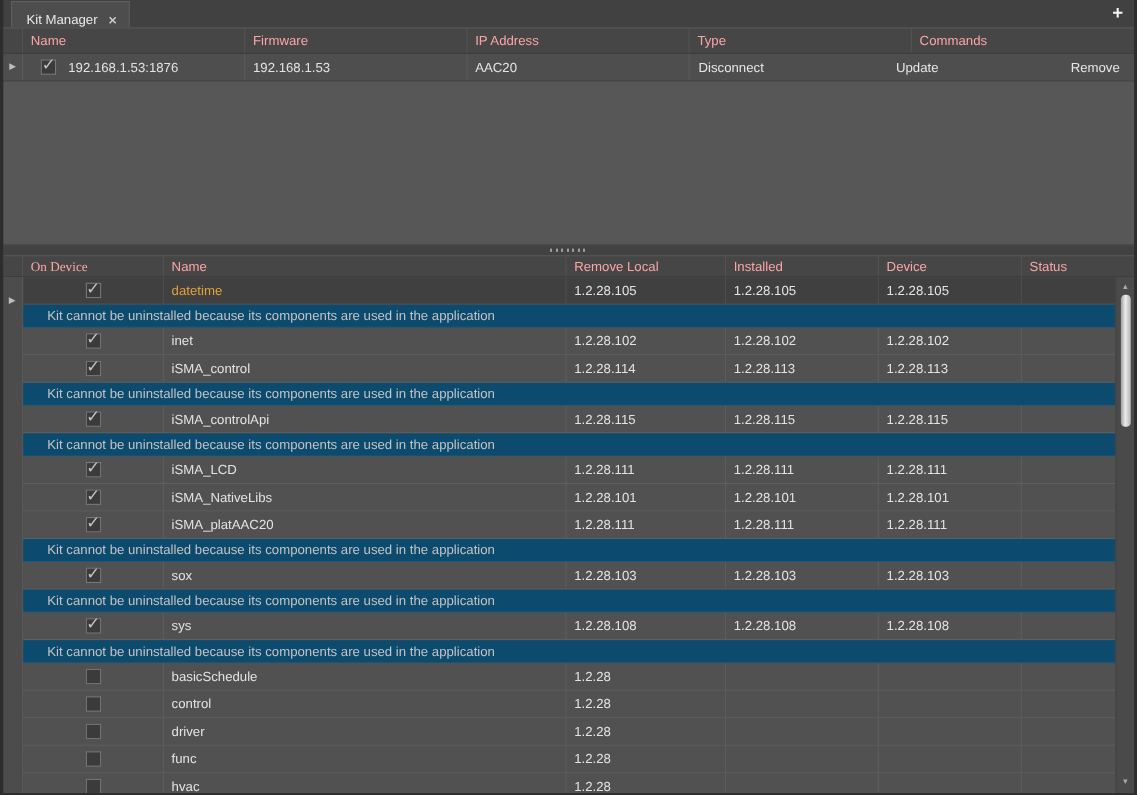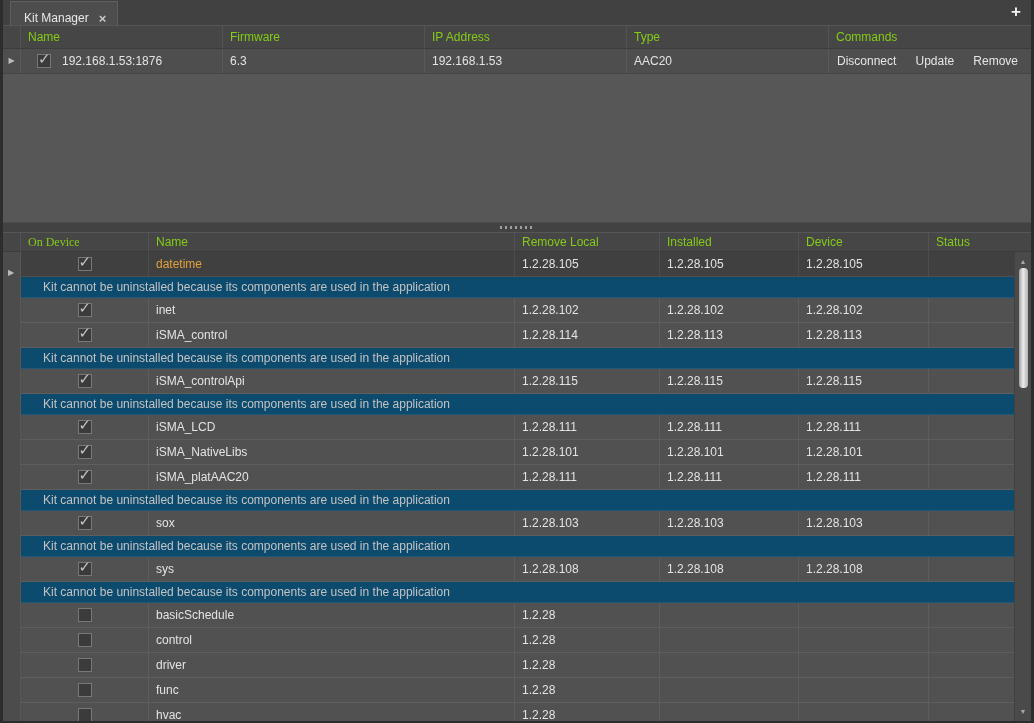--- a/index.html
+++ b/index.html
@@ -23,21 +23,21 @@
          border:1px solid #5f5f5f; border-bottom:none; display:flex; align-items:flex-end;
          gap:10px; padding:18px 11px 0 13px; color:#e8e8e8; }
   .tab-close { color:#c9c9c9; font-weight:bold; font-size:13px; line-height:1; cursor:pointer; }
   .add-btn { position:absolute; right:9px; top:3px; width:18px; height:18px;
              display:flex; align-items:center; justify-content:center;
              color:#f2f2f2; font-size:17px; font-weight:bold; cursor:pointer; }
 
   
   .hdr { display:flex; background:#464646; border-top:1px solid #565656;
          border-bottom:1px solid #3c3c3c; }
-  .hcell { display:flex; align-items:center; padding-left:7px; color:#84cc16;
+  .hcell { display:flex; align-items:center; padding-left:7px; color:#fca5a5;
            border-right:1px solid rgba(255,255,255,.07); overflow:hidden; white-space:nowrap; }
   .ind { width:18px; padding:0; justify-content:center; }
   .arrow { color:#bdbdbd; font-size:8px; line-height:1; }
   .checkbox { width:14px; height:14px; background:#3b3b3b; border:1px solid #787878;
               position:relative; flex:0 0 auto; cursor:pointer; }
   .checkbox .check { display:none; position:absolute; left:0; top:-5px;
                      font-size:15px; color:#c4c4c4; }
   .checkbox.checked .check { display:block; }
 
   
@@ -125,21 +125,20 @@
   <div class="abs dev-row">
     <div class="dcell dev-ind">
       <span class="arrow">▶</span>
     </div>
     <div class="dcell dc-name dev-name">
       <span class="checkbox checked" role="checkbox" aria-checked="true">
         <span class="check">✓</span>
       </span>
       <span>192.168.1.53:1876</span>
     </div>
-    <div class="dcell dc-fw">6.3</div>
     <div class="dcell dc-ip">192.168.1.53</div>
     <div class="dcell dc-type">AAC20</div>
     <div class="dcell cmd-cell">
       <span class="cmd-link">Disconnect</span>
       <span class="cmd-link">Update</span>
       <span class="cmd-link">Remove</span>
     </div>
   </div>
 
   <div class="abs splitter">

